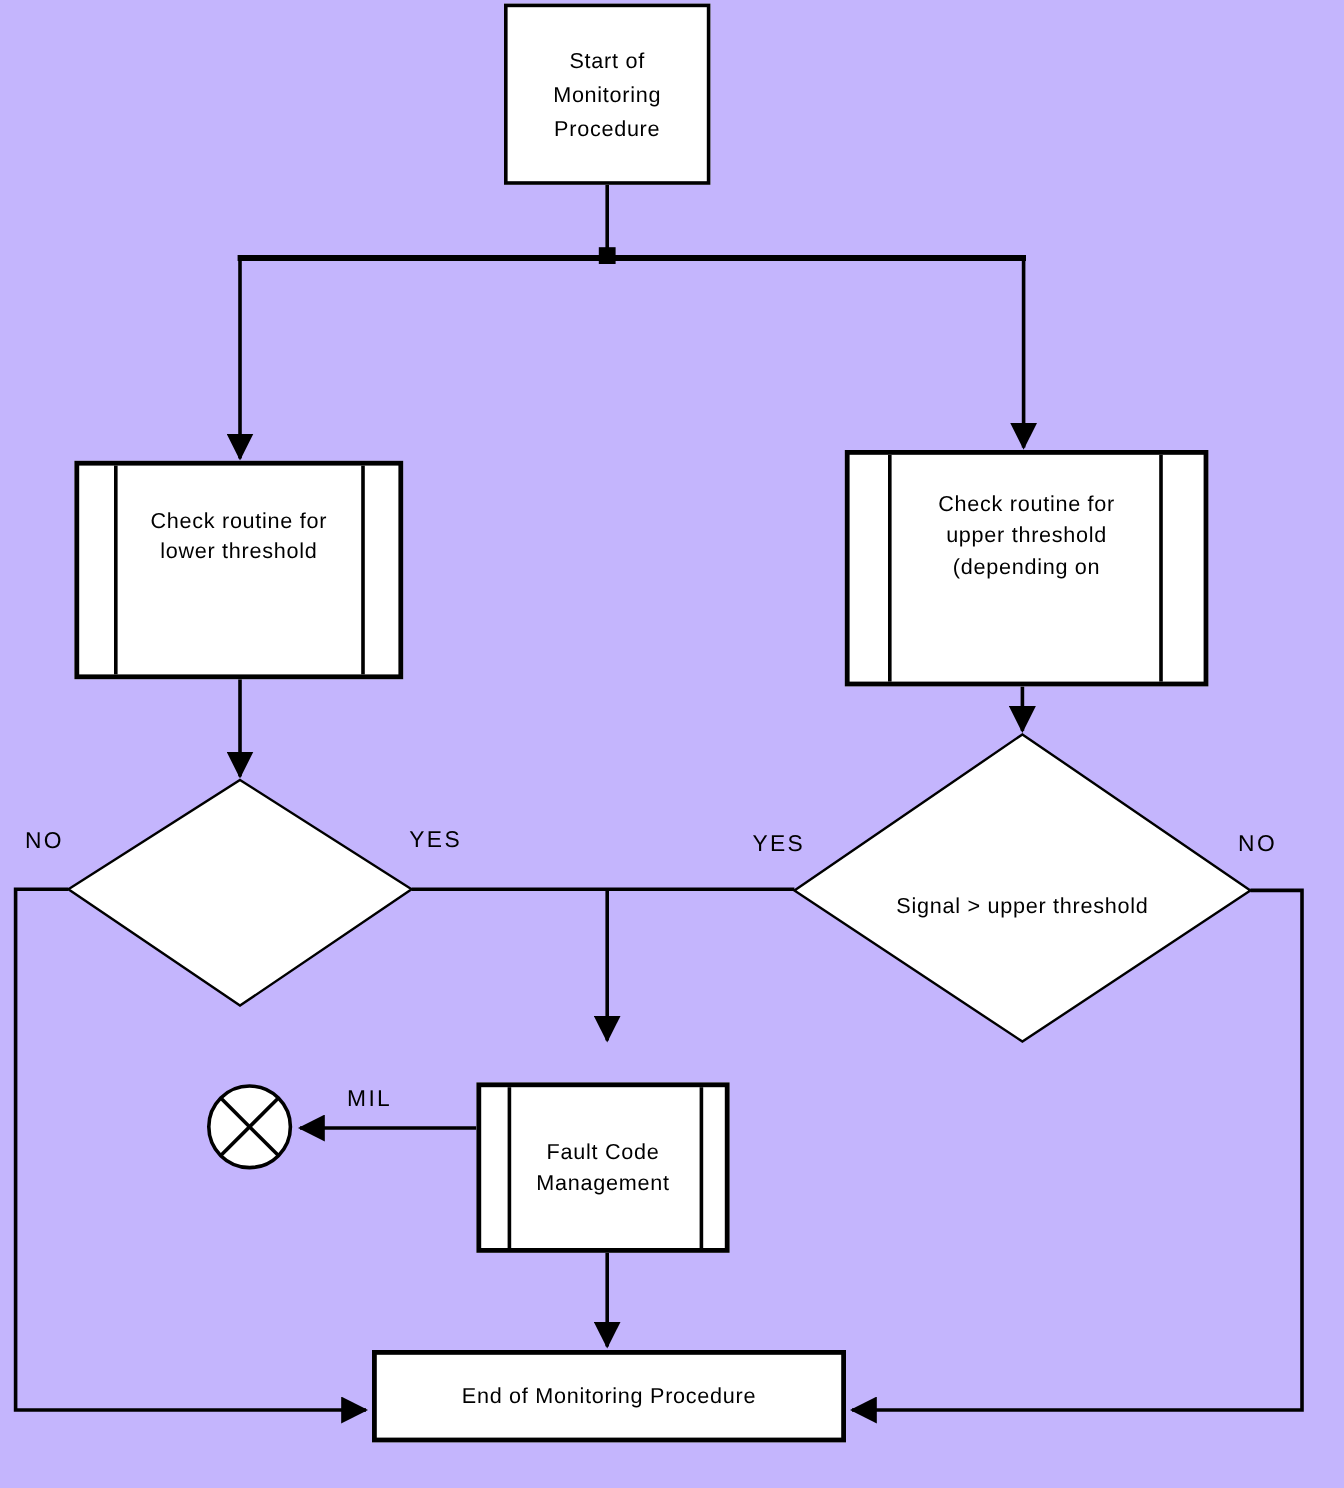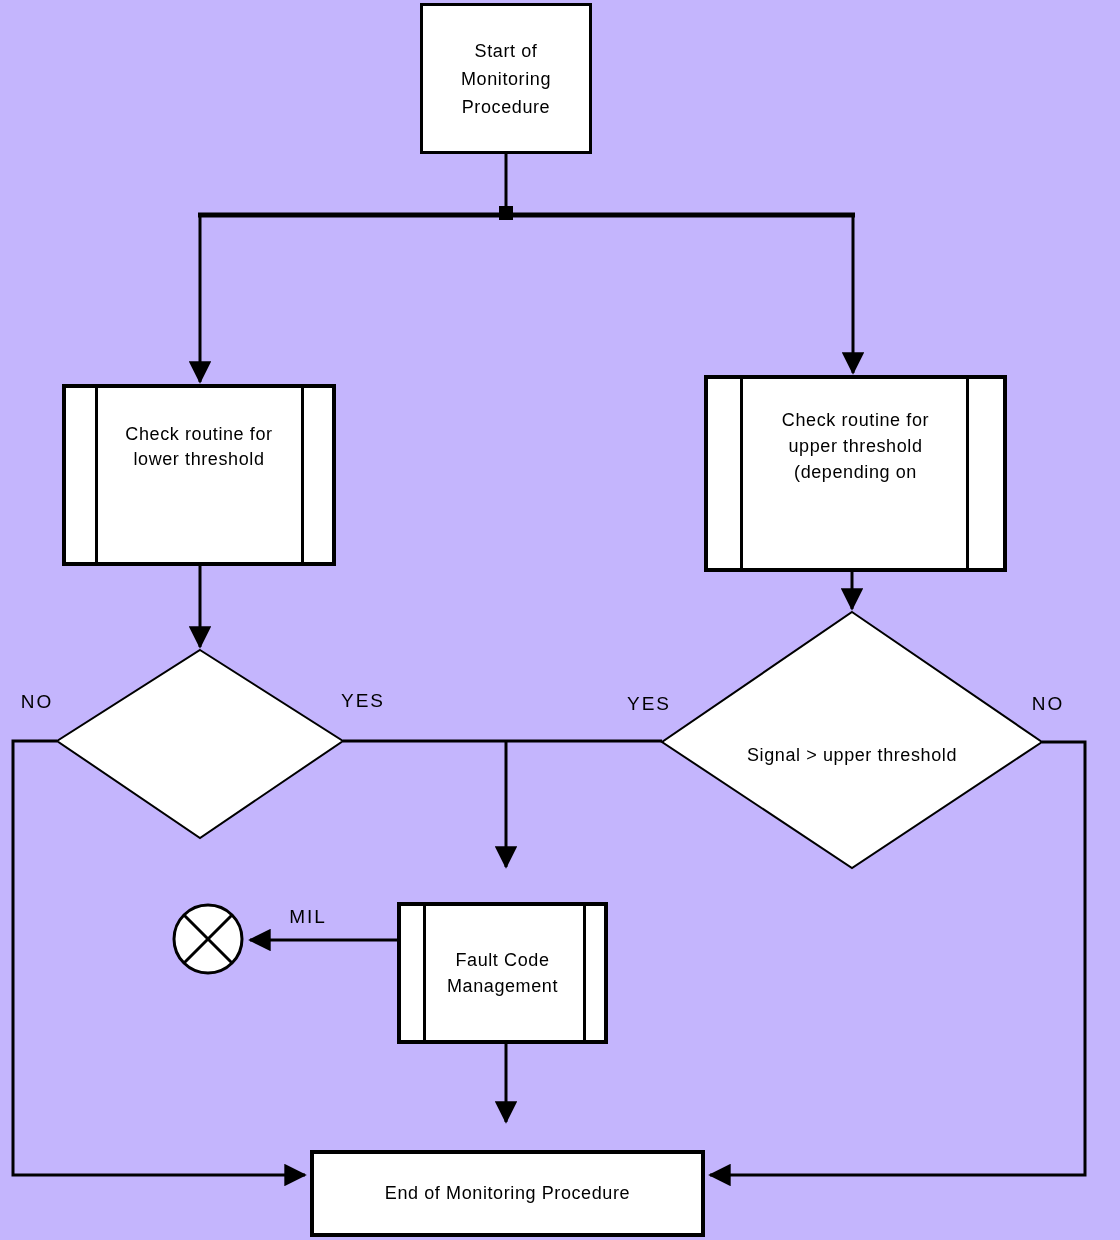--- a/index.html
+++ b/index.html
@@ -116,21 +116,21 @@
 
   <div class="node ppbox top-align lh26" style="left:704px; top:375px; width:303px; height:197px; --barl:32px; --barr:34px; padding-top:28px;">Check routine for
 upper threshold
 (depending on</div>
 
   <div class="diamond-label" style="left:852px; top:743px;margin-top:12px;">Signal &gt; upper threshold</div>
 
   <div class="node ppbox lh26" style="left:397px; top:870px; width:211px; height:142px;margin-top:32px; --barl:22px; --barr:18px;">Fault Code
 Management</div>
 
-  <div class="node endnode" style="left:310px; top:1150px; width:395px; height:87px;">End of Monitoring Procedure</div>
+  <div class="node endnode" style="left:310px; top:1125px; width:395px; height:77px;">End of Monitoring Procedure</div>
 
   <div class="edge-label" style="left:37px;  top:702px;">NO</div>
   <div class="edge-label" style="left:363px; top:701px;">YES</div>
   <div class="edge-label" style="left:649px; top:704px;">YES</div>
   <div class="edge-label" style="left:1048px; top:704px;">NO</div>
   <div class="edge-label" style="left:308px; top:917px;">MIL</div>
 
 </div>
 
 </body></html>

